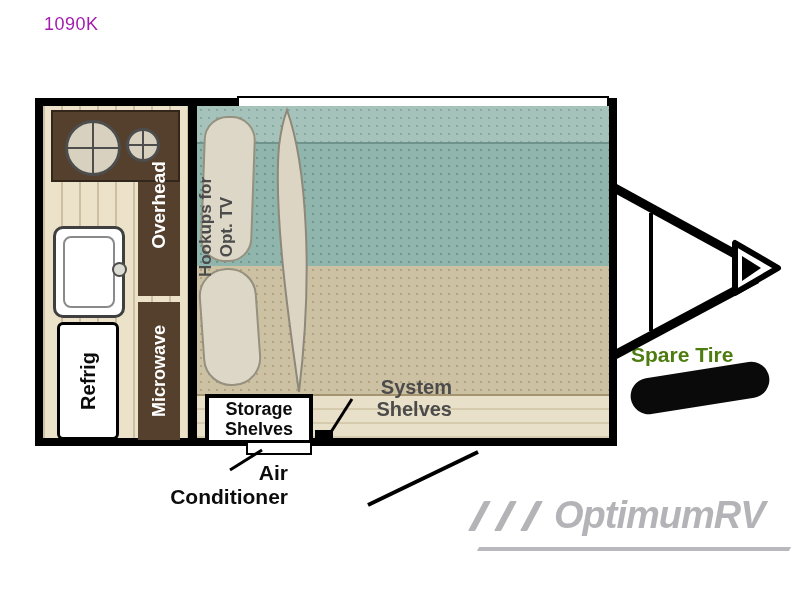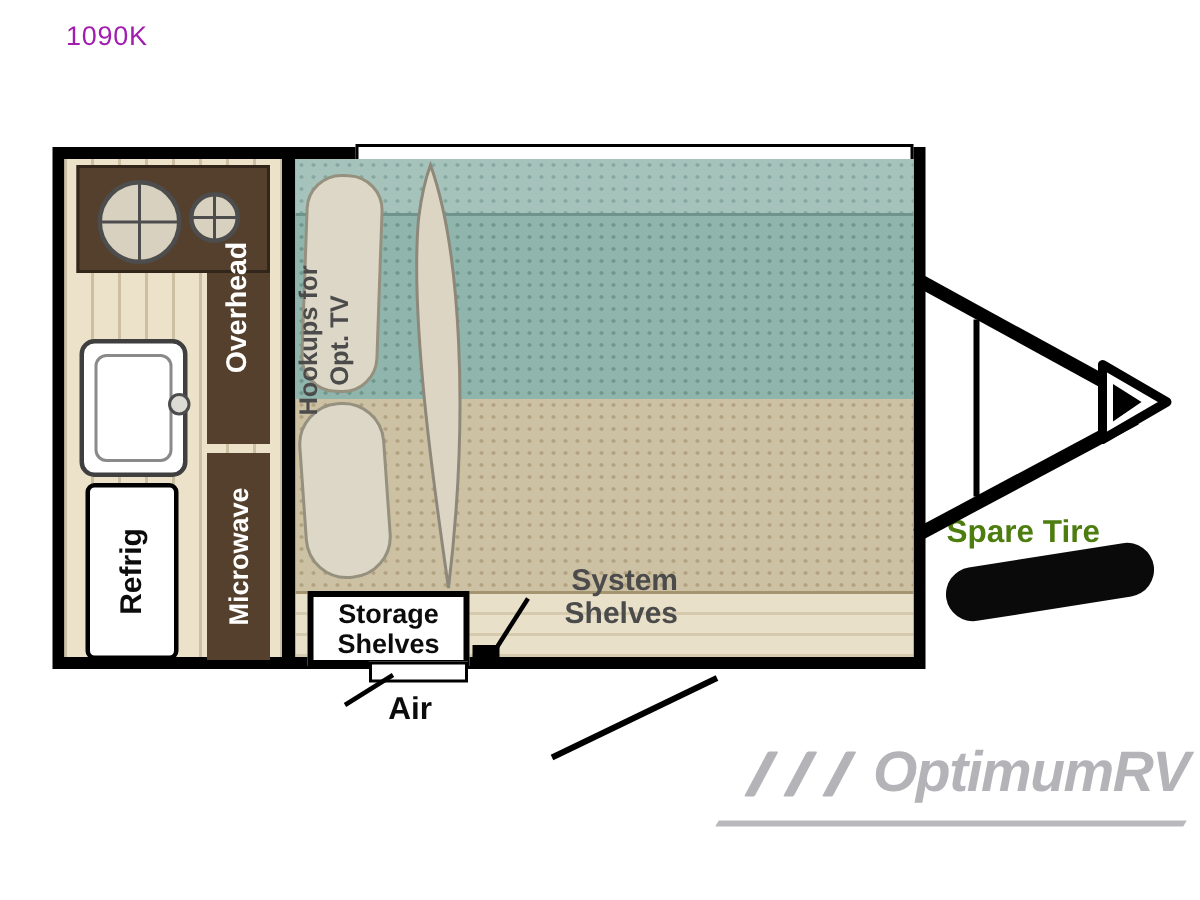--- a/index.html
+++ b/index.html
@@ -62,21 +62,21 @@
     display:flex;flex-direction:column;align-items:center;justify-content:center;font-weight:700;font-size:18px;line-height:20px;color:#0c0c0c}
   .sysctl-label{left:336px;top:376px;width:116px;text-align:right;color:var(--gray_label,#4b4b4b);font-weight:700;font-size:20px;line-height:22px}
   .ac-unit{left:246px;top:441px;width:66px;height:14px;background:#fff;border:2px solid #000}
   .ac-label{left:118px;top:461px;width:170px;text-align:right;font-weight:700;font-size:21px;line-height:24px;color:#0c0c0c}
 
   
   .tire{left:630px;top:370px;width:140px;height:36px;border-radius:18px;background:#0a0a0a;transform:rotate(-9deg)}
   .tire-label{left:631px;top:343px;width:150px;font-weight:700;font-size:21px;color:#4d7c0f}
 
   
-  .watermark{left:504px;top:494px;display:flex;align-items:center;gap:19px;opacity:.85}
+  .watermark{left:476px;top:494px;display:flex;align-items:center;gap:19px;opacity:.85}
   .wm-slash{width:7px;height:30px;background:var(--watermark,#a8a8ac);transform:skewX(-28deg);border-radius:1px}
   .wm-text{font-size:38px;font-weight:700;font-style:italic;color:var(--watermark,#a8a8ac);letter-spacing:-1px}
   .wm-swoosh{left:478px;top:547px;width:312px;height:4px;background:var(--watermark,#a8a8ac);transform:skewX(-30deg);opacity:.8}
 
   svg.overlay{position:absolute;left:0;top:0;pointer-events:none}
 </style>
 </head>
 <body>
 
 <div id="stage">
@@ -131,20 +131,21 @@
   </div>
 
   <div class="abs sysctl-label">
     <div>System</div>
     <div>Shelves</div>
   </div>
 
   <div class="abs ac-unit"></div>
   <div class="abs ac-label">
     <div>Air</div>
+    <div>Conditioner</div>
   </div>
 
   <div class="abs tire"></div>
   <div class="abs tire-label">Spare Tire</div>
 
   <div class="abs watermark">
     <span class="wm-slash"></span>
     <span class="wm-slash"></span>
     <span class="wm-slash"></span>
     <span class="wm-text">OptimumRV</span>

